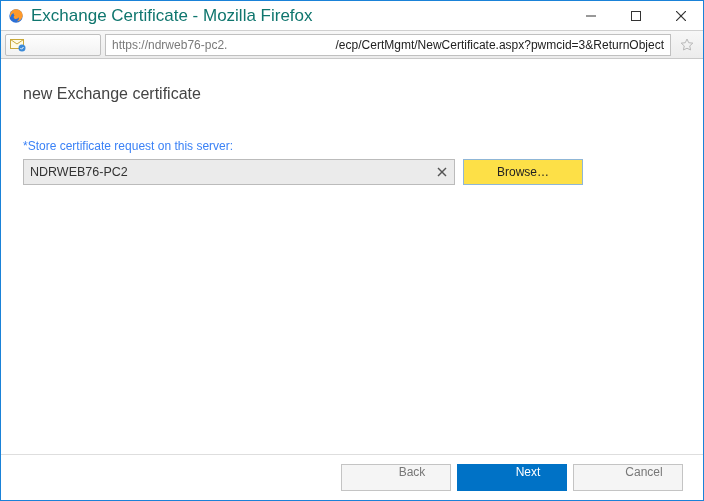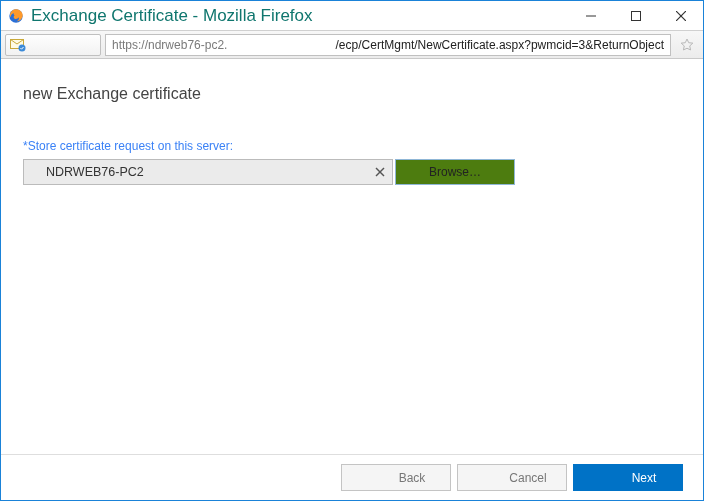--- a/index.html
+++ b/index.html
@@ -94,45 +94,45 @@
   .field-label {
     font-size: 12px;
     color: #3b82f6;
     margin-bottom: 6px;
   }
   .field-row {
     display: flex;
     align-items: stretch;
   }
   .server-input {
-    width: 370px;
+    width: 432px;
     height: 26px;
     border: 1px solid #bbb;
     background: #ebebeb;
     display: flex;
     align-items: center;
-    padding: 0 22px;
+    padding: 0 6px;
     font-size: 12.5px;
     color: #333;
     position: relative;
   }
   .server-input .clear-x {
     position: absolute;
     right: 4px; top: 50%;
     transform: translateY(-50%);
     width: 16px; height: 16px;
     display: flex; align-items: center; justify-content: center;
     color: #555;
   }
   .browse-btn {
     width: 120px;
     height: 26px;
-    margin-left: 2px;
+    margin-left: 8px;
     border: 1px solid #8fb6d6;
-    background: #4d7c0f;
+    background: #fde047;
     display: flex;
     align-items: center;
     justify-content: center;
     font-size: 12px;
     color: #222;
   }
 
   .footer {
     position: absolute;
     left: 0; right: 0; bottom: 0;
@@ -142,21 +142,21 @@
     display: flex;
     align-items: center;
     justify-content: flex-end;
     gap: 6px;
     padding-right: 20px;
   }
   .ftr-btn {
     width: 110px;
     height: 27px;
     display: flex;
-    align-items: center;
+    align-items: flex-start;
     justify-content: center;
     font-size: 12px;
     border: 1px solid #c4c4c4;
     background: #f5f5f5;
     color: #777;
     padding-left: 32px;
   }
   .ftr-btn.primary {
     background: #0072c6;
     border-color: #0072c6;
@@ -230,19 +230,19 @@
     <div class="browse-btn">
       <span>Browse…</span>
     </div>
   </div>
 </div>
 
 <div class="footer">
   <div class="ftr-btn">
     <span>Back</span>
   </div>
+  <div class="ftr-btn primary">
+    <span>Next</span>
+  </div>
   <div class="ftr-btn">
     <span>Cancel</span>
   </div>
-  <div class="ftr-btn primary">
-    <span>Next</span>
-  </div>
 </div>
 
 </body></html>

